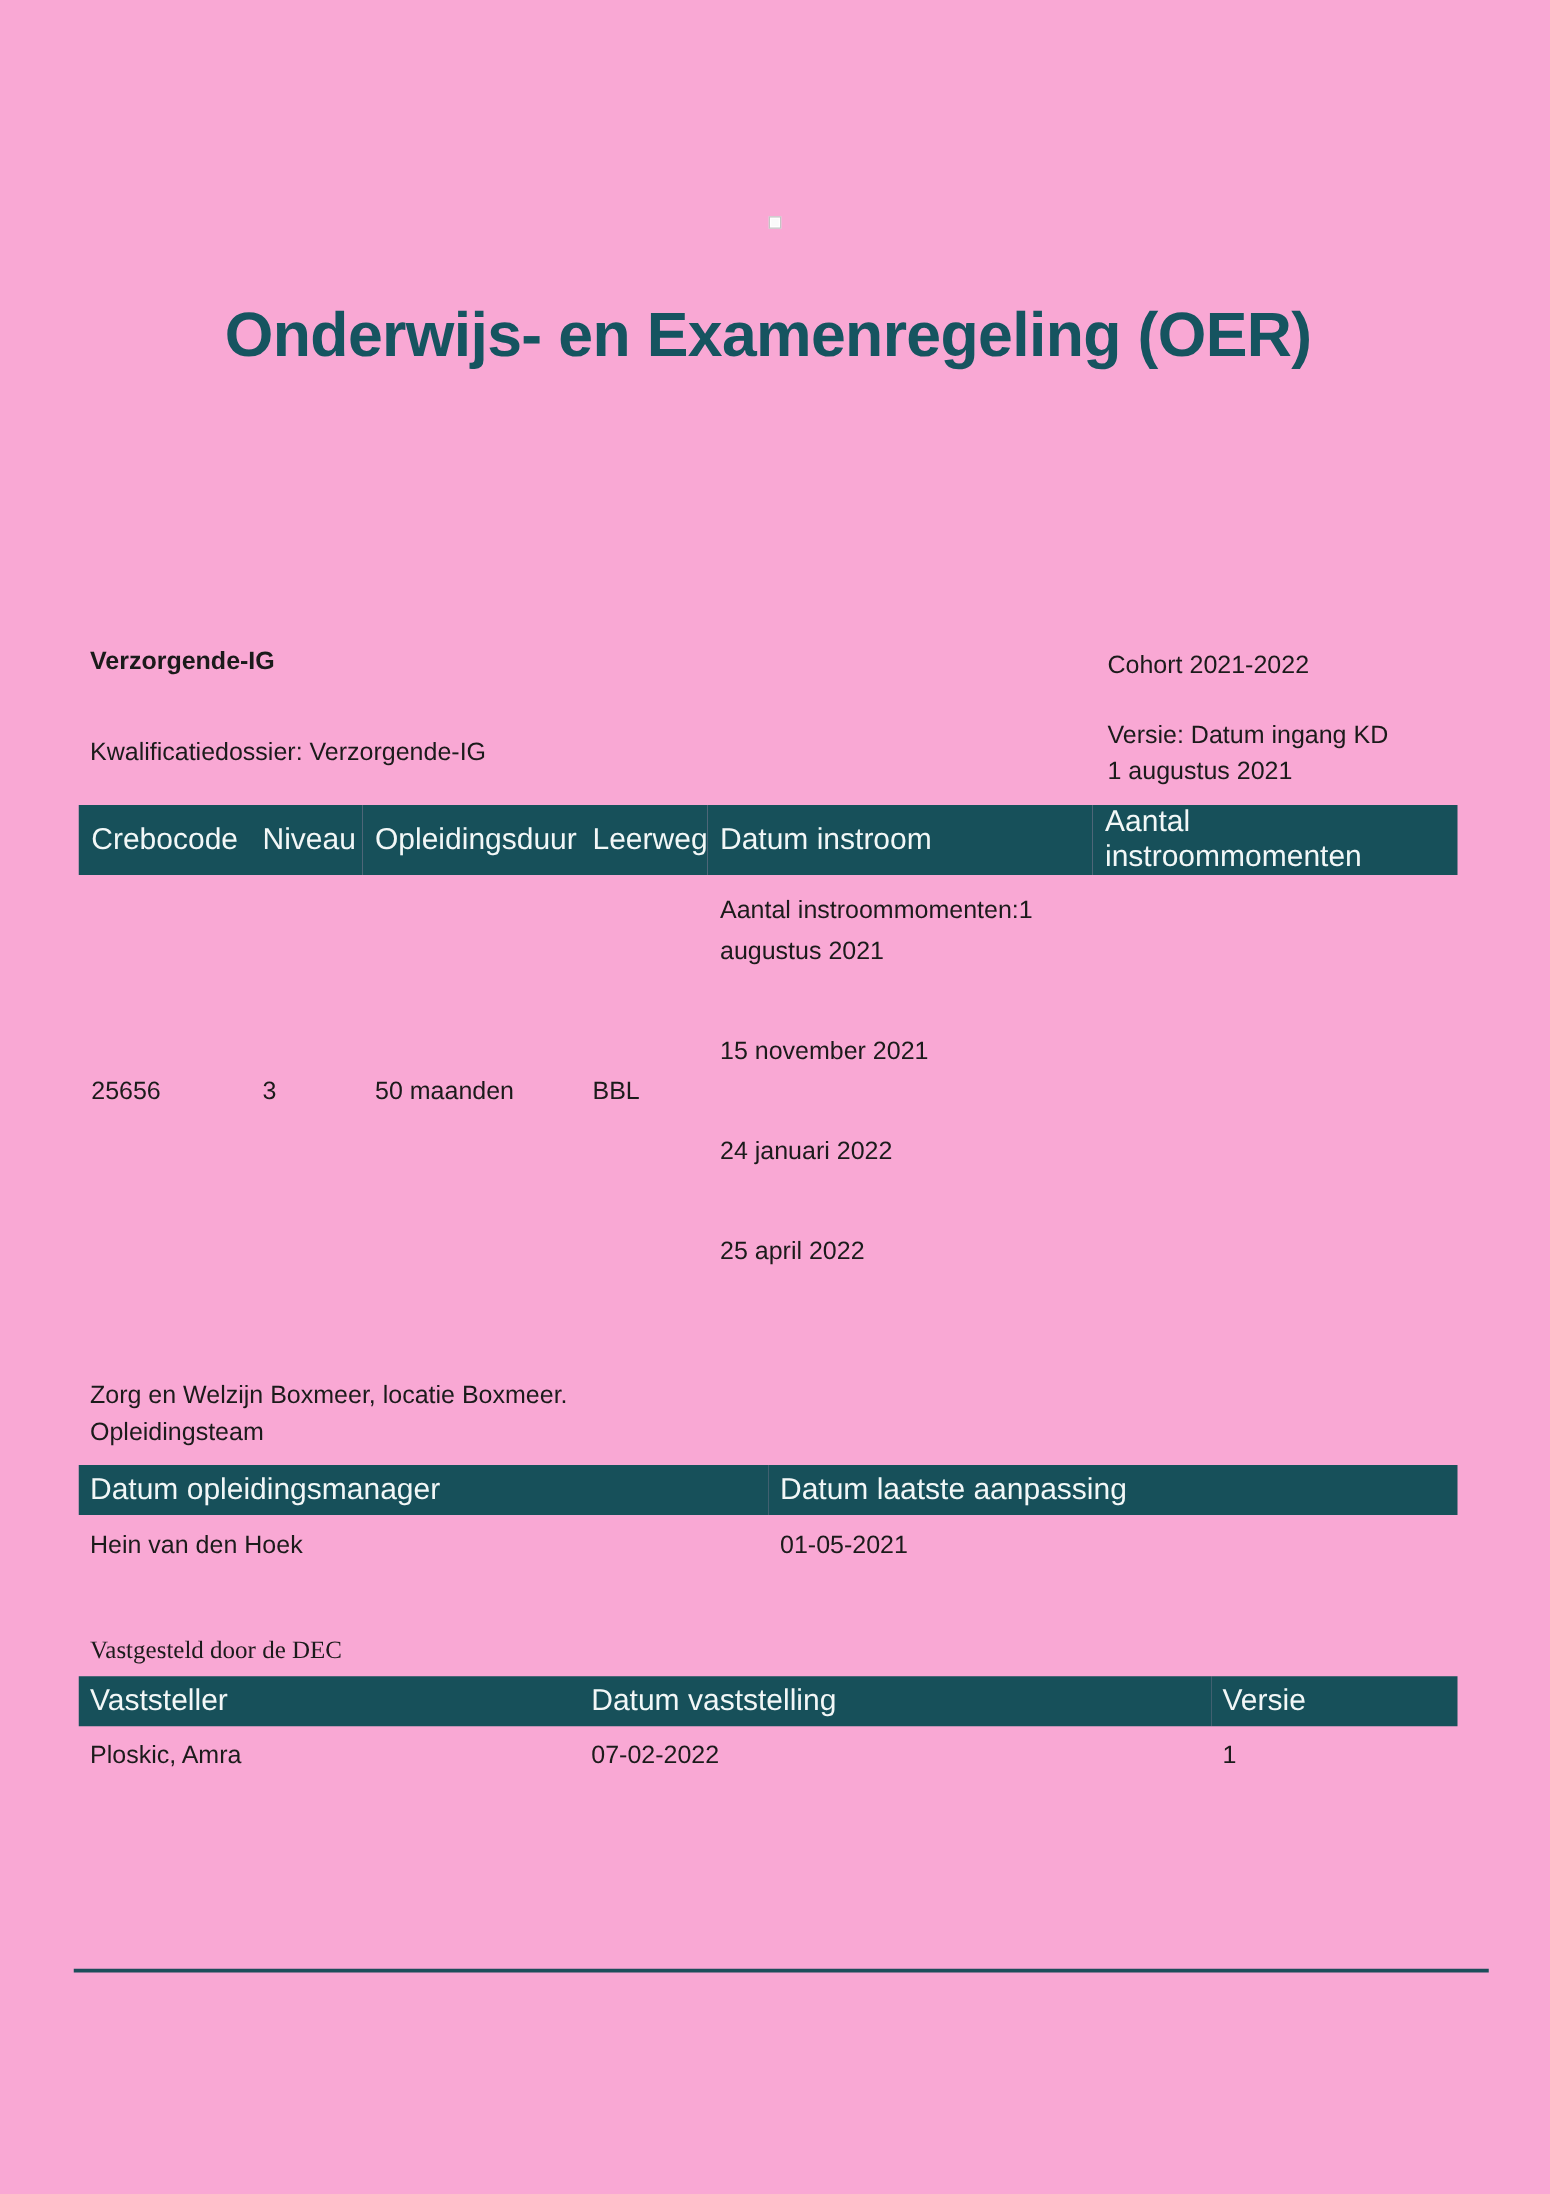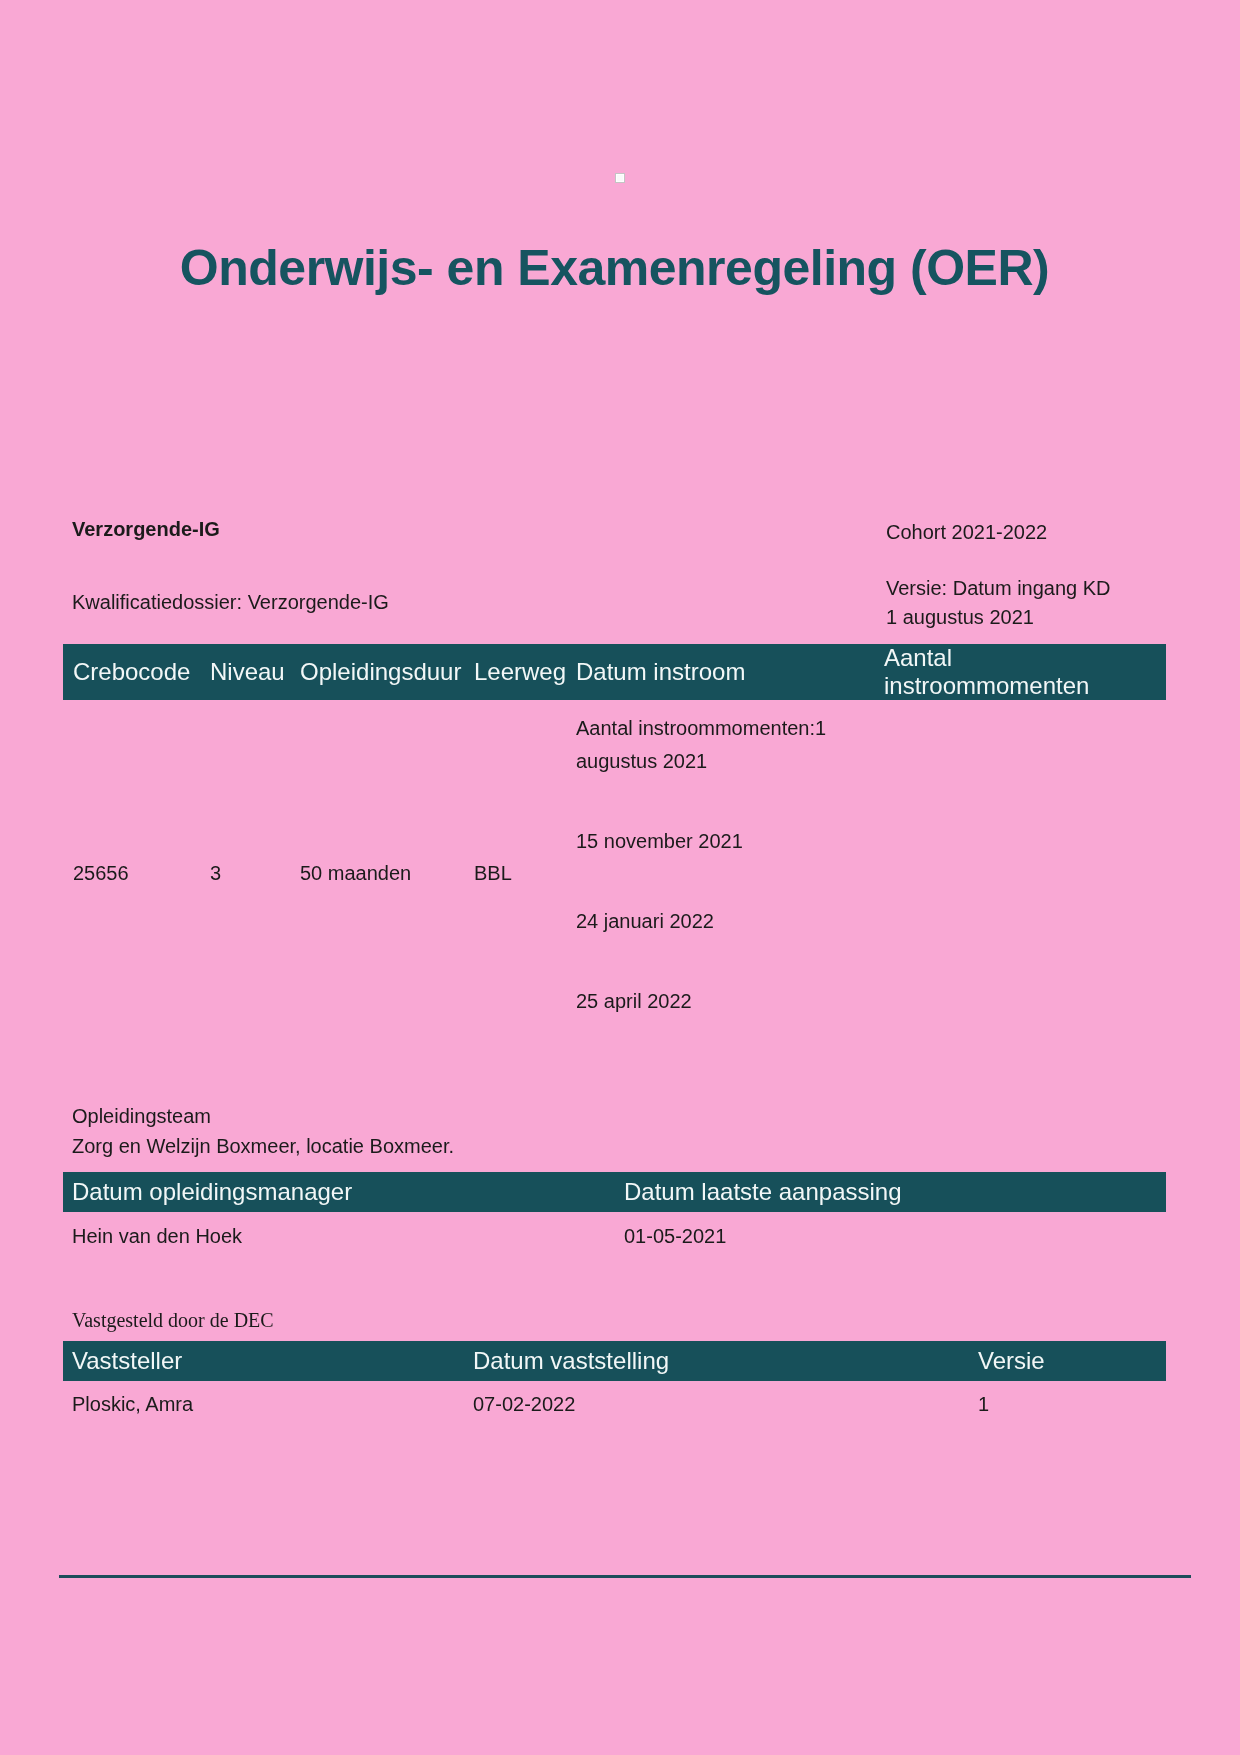--- a/index.html
+++ b/index.html
@@ -144,22 +144,22 @@
               <p>15 november 2021</p>
               <p>24 januari 2022</p>
               <p>25 april 2022</p>
             </td>
           <td></td>
         </tr>
       </tbody>
     </table>
 
     <div class="team-block">
+      <p class="section-line">Zorg en Welzijn Boxmeer, locatie Boxmeer.</p>
       <p class="section-line">Opleidingsteam</p>
-      <p class="section-line">Zorg en Welzijn Boxmeer, locatie Boxmeer.</p>
     </div>
 
     <table class="t2">
       <colgroup>
         <col style="width:552px">
           <col style="width:551px">
       </colgroup>
       <thead>
         <tr>
           <th>Datum opleidingsmanager</th>

